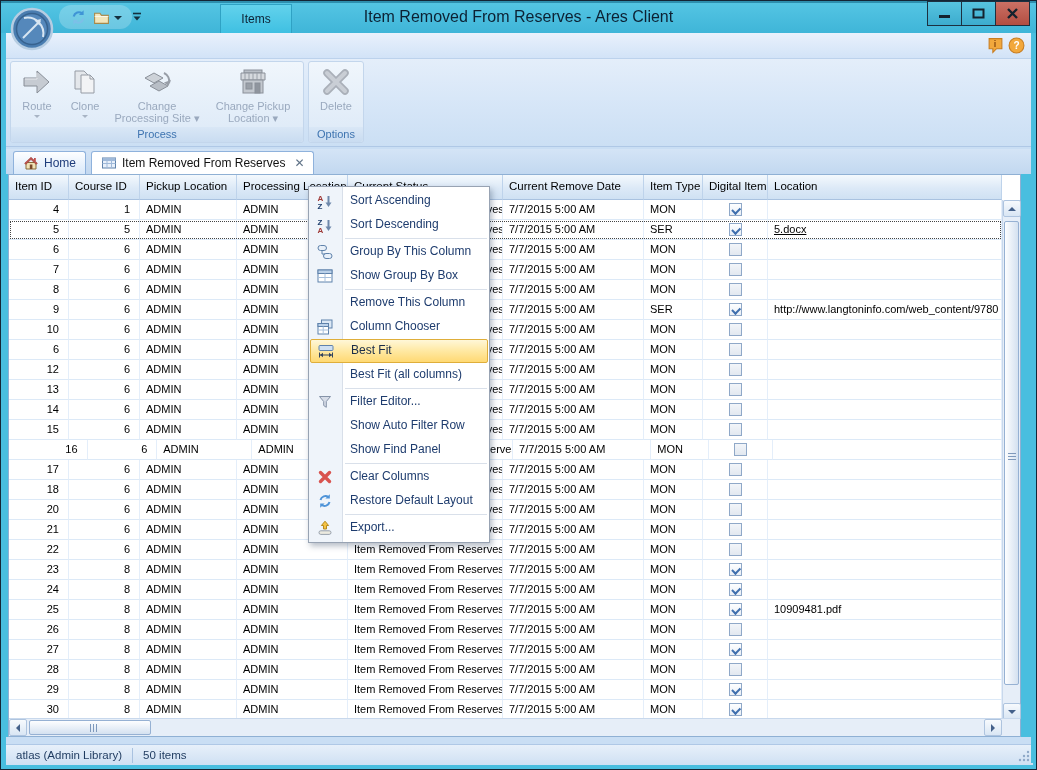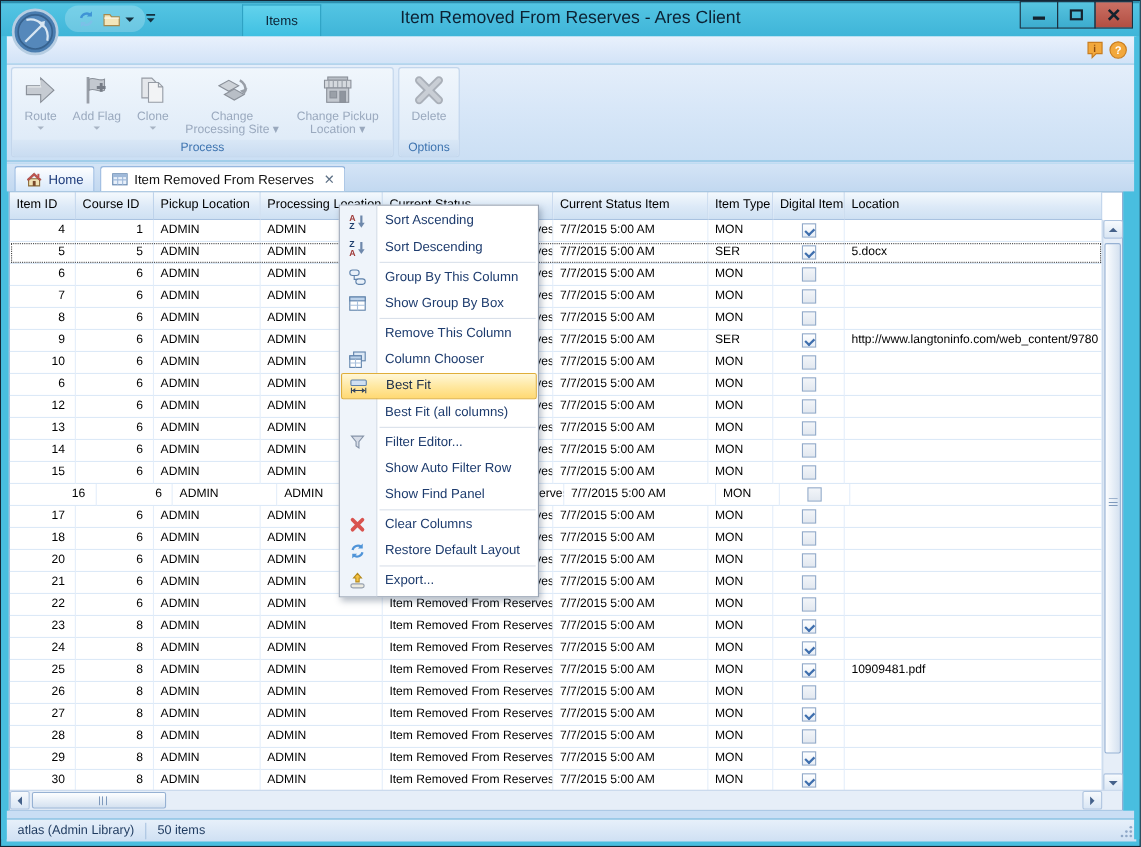--- a/index.html
+++ b/index.html
@@ -202,29 +202,20 @@
     <div><div class="rgroup">
           <div class="rbuttons">
             <div class="rbtn" style="width: 48px;">
               <div class="bicon"><svg viewBox="0 0 32 32">
                   <path d="M3 12h13V5l12 11-12 11v-7H3z" fill="#c6cbd2" stroke="#888e97"></path>
                   <path d="M4 13h12V7" fill="none" stroke="#e6e9ec"></path>
                 </svg></div>
               <div>Route</div>
               <span class="drop"></span>
             </div>
-            <div class="rbtn" style="width: 54px;">
-              <div class="bicon"><svg viewBox="0 0 32 32">
-                  <line x1="8" y1="4" x2="8" y2="28" stroke="#989ea7" stroke-width="2.5"></line>
-                  <path d="M9 6c5-2.5 9 2.5 14 0v10c-5 2.5-9-2.5-14 0z" fill="#c3c8cf" stroke="#8a9099"></path>
-                  <path d="M20 9.5v8M16 13.5h8" stroke="#767c86" stroke-width="2.6"></path>
-                </svg></div>
-              <div>Add Flag</div>
-              <span class="drop"></span>
-            </div>
             <div class="rbtn" style="width: 48px;">
               <div class="bicon"><svg viewBox="0 0 32 32">
                   <path d="M6 5h9l4 4v14H6z" fill="#e4e7eb" stroke="#959ba4"></path>
                   <path d="M12 9h9l4 4v14H12z" fill="#f2f3f5" stroke="#959ba4"></path>
                   <path d="M21 9v4h4" fill="none" stroke="#959ba4"></path>
                 </svg></div>
               <div>Clone</div>
               <span class="drop"></span>
             </div>
             <div class="rbtn" style="width: 96px;">
@@ -287,21 +278,21 @@
     </div>
   </div>
 
   <div class="gridwrap">
     <div class="ghead">
         <div class="hcell" style="width: 60px;">Item ID</div>
         <div class="hcell" style="width: 71px;">Course ID</div>
         <div class="hcell" style="width: 97px;">Pickup Location</div>
         <div class="hcell" style="width: 111px;">Processing Location</div>
         <div class="hcell" style="width: 155px;">Current Status</div>
-        <div class="hcell" style="width: 141px;">Current Status Item</div>
+        <div class="hcell" style="width: 141px;">Current Remove Date</div>
         <div class="hcell" style="width: 59px;">Item Type</div>
         <div class="hcell" style="width: 65px;">Digital Item</div>
         <div class="hcell" style="width: 234px;">Location</div>
       </div>
     <div class="gbody">
         <div class="grow">
           <div class="gcell num" style="width: 60px;">4</div>
           <div class="gcell num" style="width: 71px;">1</div>
           <div class="gcell " style="width: 97px;">ADMIN</div>
           <div class="gcell " style="width: 111px;">ADMIN</div>
@@ -317,21 +308,21 @@
           <div class="gcell num" style="width: 60px;">5</div>
           <div class="gcell num" style="width: 71px;">5</div>
           <div class="gcell " style="width: 97px;">ADMIN</div>
           <div class="gcell " style="width: 111px;">ADMIN</div>
           <div class="gcell " style="width: 155px;">Item Removed From Reserves</div>
           <div class="gcell " style="width: 141px;">7/7/2015 5:00 AM</div>
           <div class="gcell " style="width: 59px;">SER</div>
           <div class="gcell ctr" style="width: 65px;">
             <span class="cb on"></span>
           </div>
-          <div class="gcell " style="width: 234px;">5.docx</div>
+          <div class="gcell " style="width: 234px; text-decoration: underline;">5.docx</div>
         </div>
         <div class="grow">
           <div class="gcell num" style="width: 60px;">6</div>
           <div class="gcell num" style="width: 71px;">6</div>
           <div class="gcell " style="width: 97px;">ADMIN</div>
           <div class="gcell " style="width: 111px;">ADMIN</div>
           <div class="gcell " style="width: 155px;">Item Removed From Reserves</div>
           <div class="gcell " style="width: 141px;">7/7/2015 5:00 AM</div>
           <div class="gcell " style="width: 59px;">MON</div>
           <div class="gcell ctr" style="width: 65px;">

